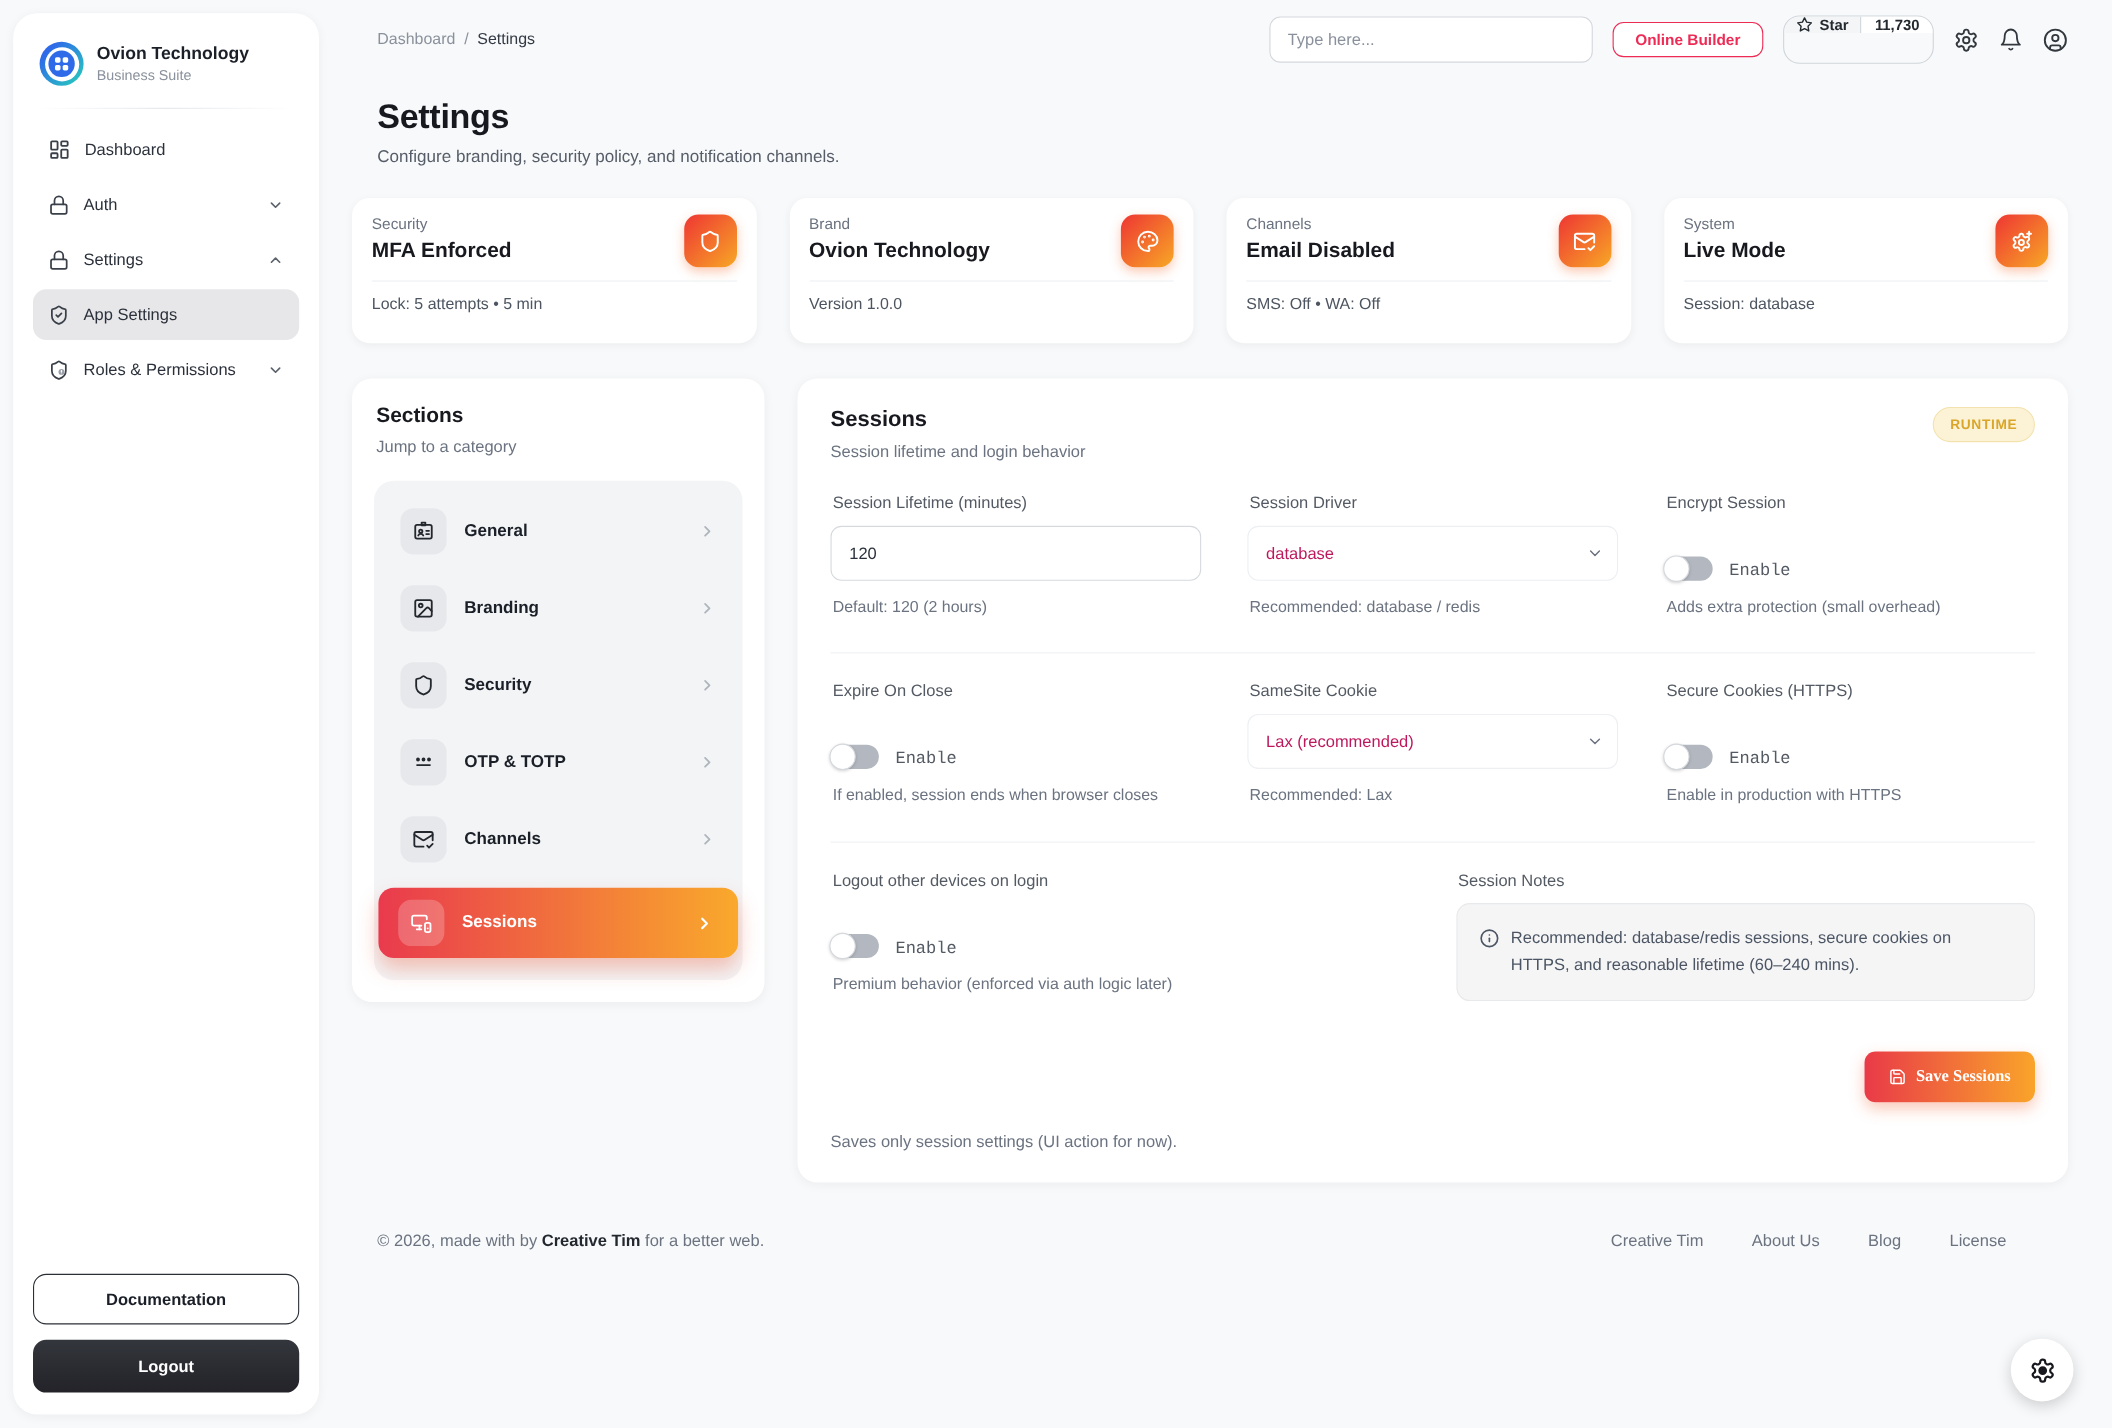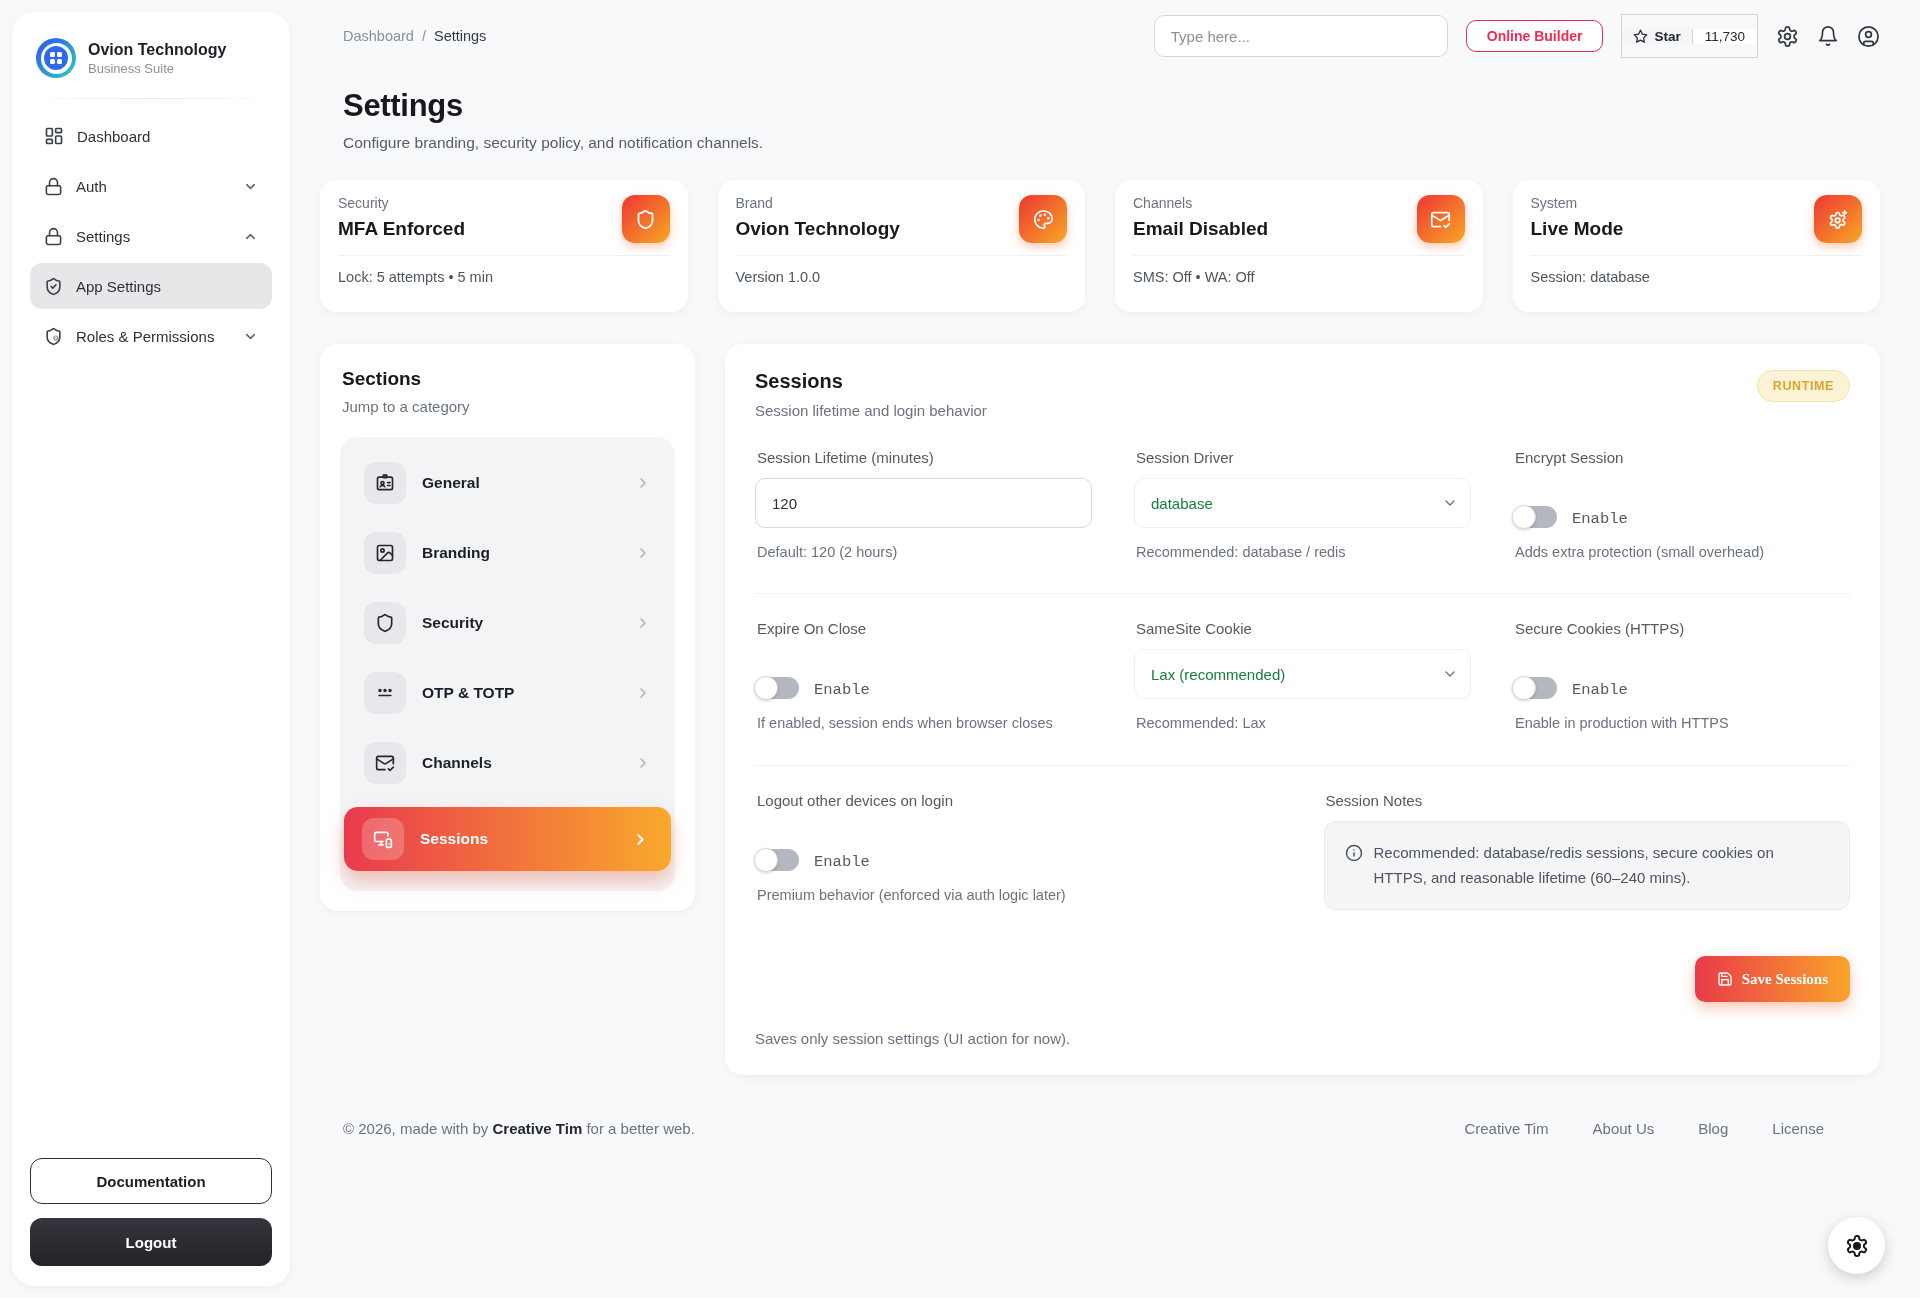--- a/index.html
+++ b/index.html
@@ -60,26 +60,26 @@
   .topbar { display:flex; align-items:center; padding-top:14px; }
   .breadcrumb { font-size:14.5px; margin-left:23px; color:#8a919c; display:flex; gap:8px; }
   .breadcrumb .current { color:#343a44; }
   .topbar-right { margin-left:auto; display:flex; align-items:center; gap:18px; }
   .search-input { width:294px; height:42px; border:1px solid #d4d8dd; border-radius:10px;
     padding:0 16px; font-size:15px; color:#344054; background:#fff; font-family:inherit; }
   .search-input::placeholder { color:#8a919c; }
   .builder-btn { height:32px; padding:0 20px; border:1.5px solid #ee2b55; border-radius:10px;
     background:#fff; color:#ee2b55; font-size:14px; font-weight:bold; cursor:pointer;
     font-family:inherit; }
-  .star-widget { display:flex; align-items:center; border:1px solid #d0d5da;
-    border-radius:0; overflow:hidden; height:44px; }
+  .star-widget { display:flex; align-items:flex-start; border:1px solid #d0d5da;
+    border-radius:15px; overflow:hidden; height:44px; }
   .star-left { display:flex; align-items:center; gap:6px; background:#f3f5f7;
     padding:0 11px; font-size:13.5px; font-weight:bold; color:#24292f; cursor:pointer; }
   .star-right { display:flex; align-items:center; background:#fff; padding:0 12px;
-    font-size:13.5px; font-weight:normal; color:#24292f; border-left:1px solid #d0d5da; }
+    font-size:13.5px; font-weight:bold; color:#24292f; border-left:1px solid #d0d5da; }
   .top-icon { color:#33383f; cursor:pointer; display:flex; }
 
   .page-head { margin:30px 0 0 23px; }
   .page-title { font-size:31px; font-weight:bold; color:#17191f; letter-spacing:-.3px; }
   .page-sub { font-size:15.5px; color:#565d68; margin-top:10px; }
 
   
   .stats { display:flex; gap:30px; margin-top:28px; }
   .stat-card { flex:1; background:#fff; border-radius:16px; height:132px;
     box-shadow:0 2px 8px rgba(0,0,0,.05); padding:15px 18px 14px;
@@ -126,21 +126,21 @@
     color:#d9a62a; font-size:12.5px; font-weight:bold; letter-spacing:.6px;
     padding:8px 15px; border-radius:999px; }
 
   .grid3 { display:grid; grid-template-columns:1fr 1fr 1fr; column-gap:42px; margin-top:30px; }
   .grid2 { display:grid; grid-template-columns:1fr 1fr; column-gap:42px; margin-top:26px; }
   .f-label { font-size:15px; color:#545a63; margin-bottom:12px; padding-left:2px; }
   .f-input { width:100%; height:50px; border:1px solid #d6dade; border-radius:10px;
     padding:0 16px; font-size:15px; color:#2c323c; font-family:inherit; background:#fff; }
   .f-select { height:50px; border:1px solid #edeff2; border-radius:10px;
     display:flex; align-items:center; padding:0 12px 0 16px; cursor:pointer;
-    font-size:15px; color:#15803d; background:#fff; }
+    font-size:15px; color:#be185d; background:#fff; }
   .f-select .chev { margin-left:auto; color:#6b7380; display:flex; }
   .f-help { font-size:14.5px; color:#6b7380; margin-top:12px; line-height:1.75; padding-left:2px; }
   .toggle-row { height:50px; display:flex; align-items:flex-end; gap:15px;font-family:Liberation Mono, monospace; }
   .toggle { width:44px; height:22px; border-radius:12px; background:#b3b8c0;
     position:relative; cursor:pointer; flex:0 0 auto; }
   .toggle .knob { position:absolute; left:-1px; top:-1px; width:24px; height:24px;
     border-radius:50%; background:#fff; border:1px solid #d5d8dc;
     box-shadow:0 1px 3px rgba(0,0,0,.18); }
   .toggle-label { font-size:15.5px; color:#545a63; }
   .h-div { height:1px; background:#f0f1f3; margin:28px 0 26px; }

